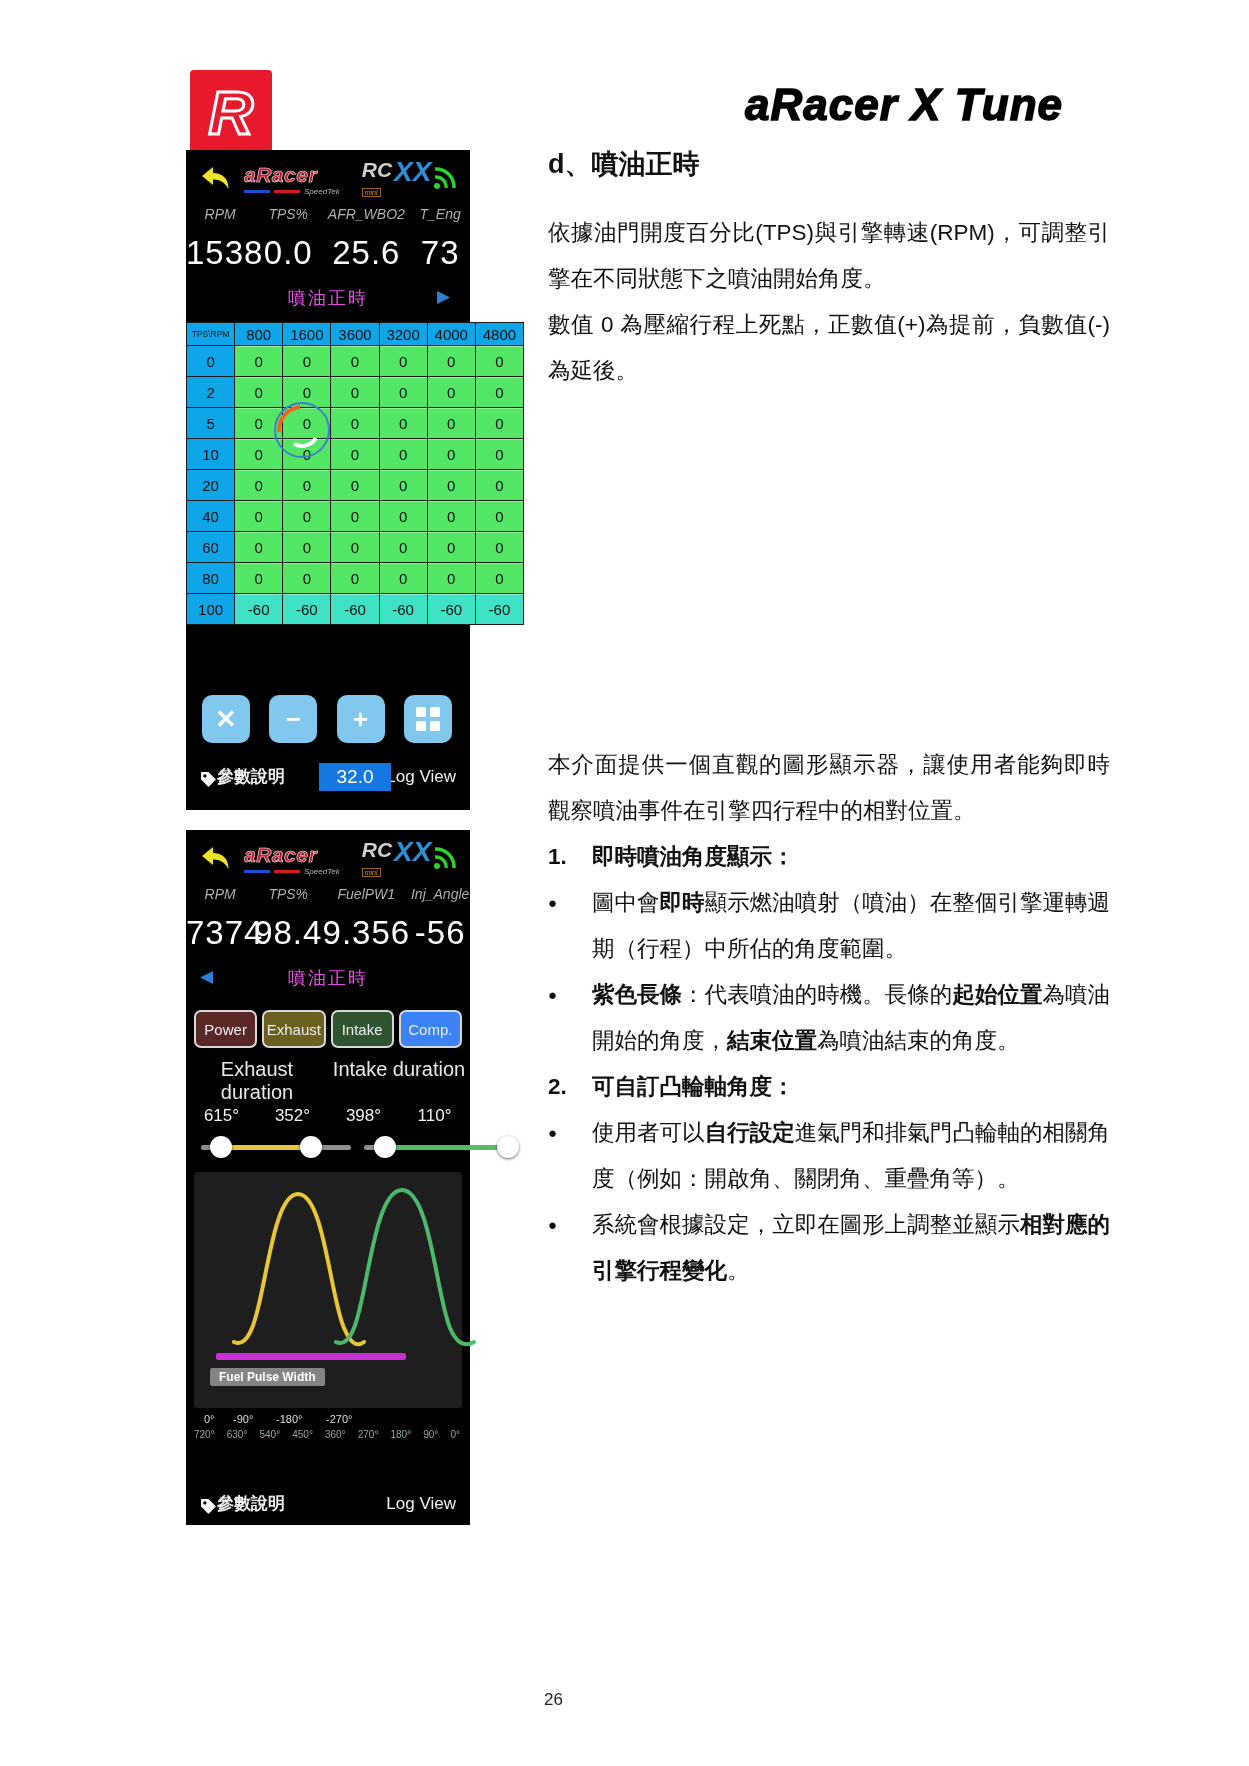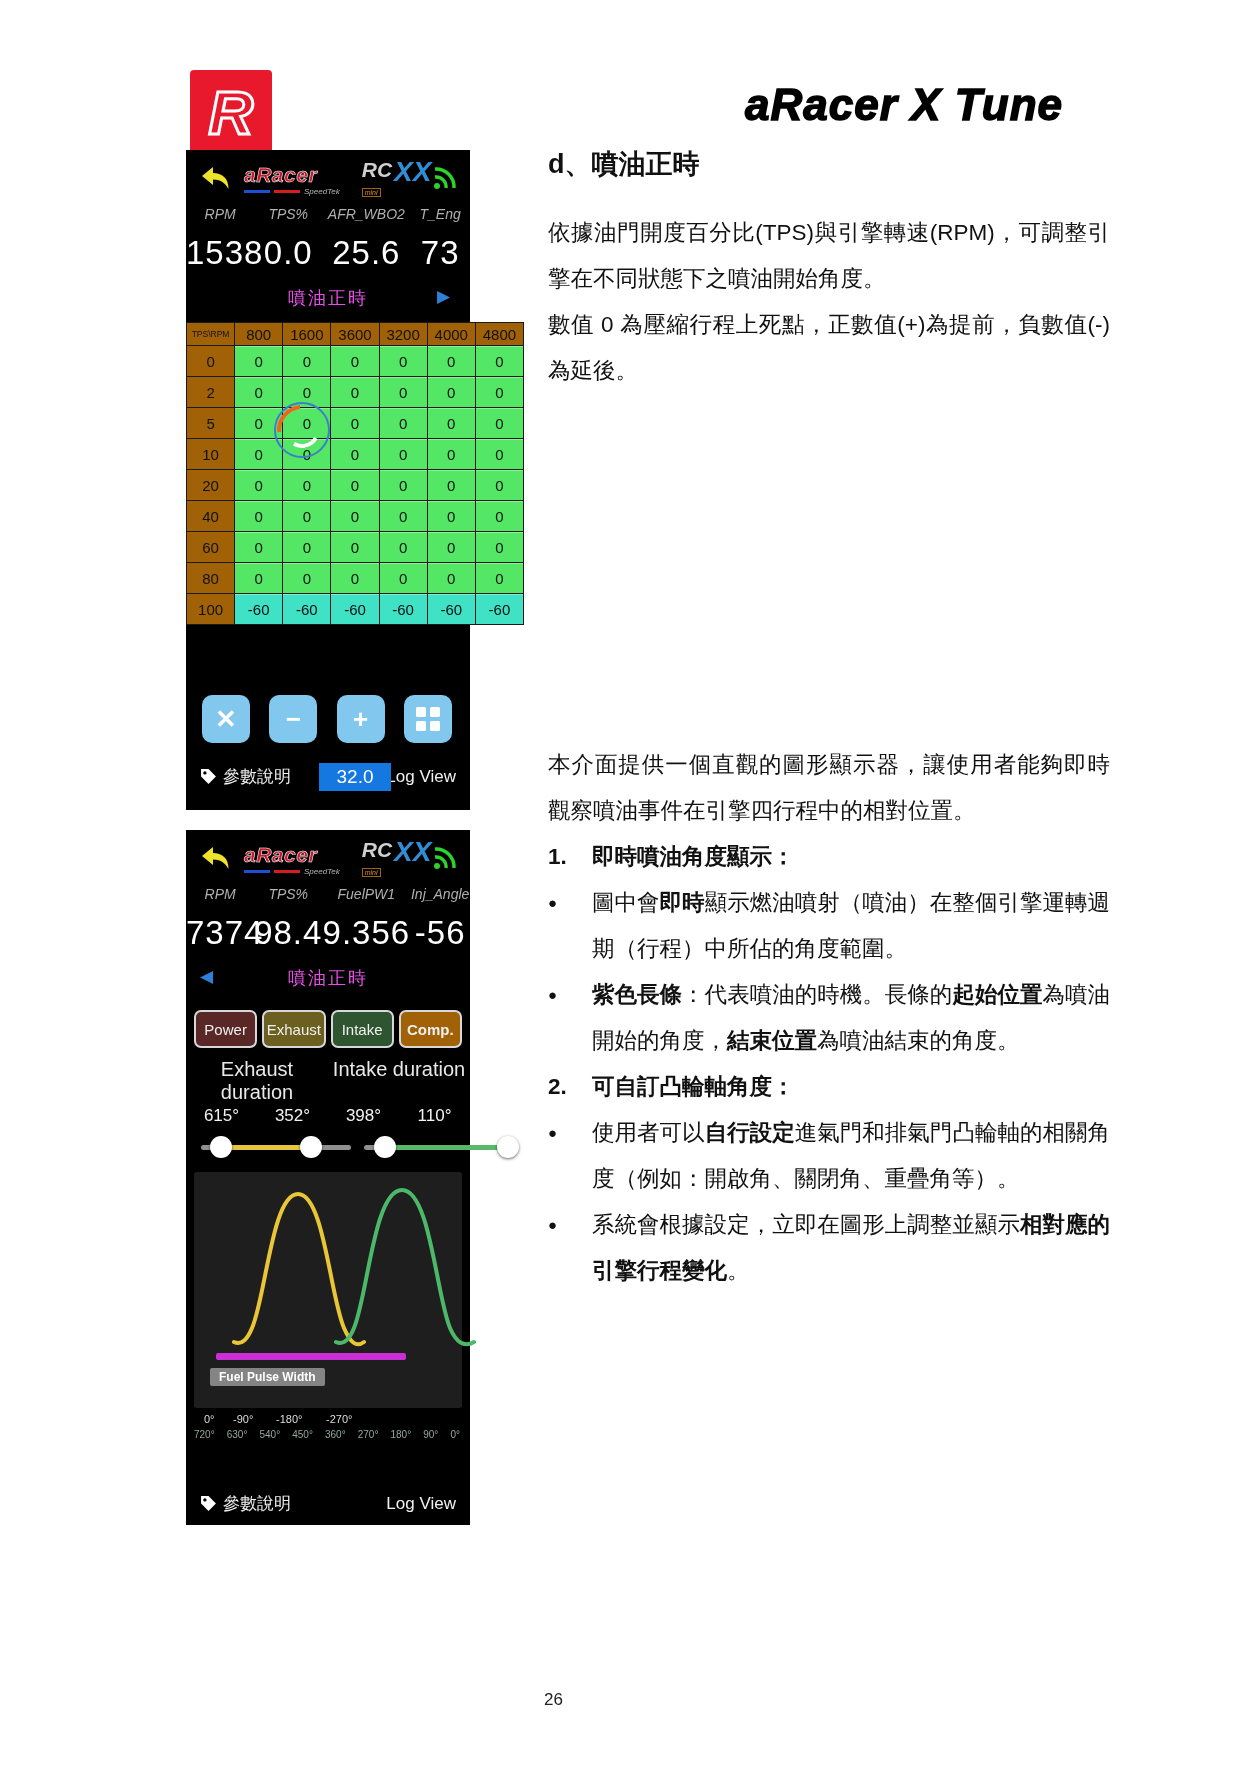--- a/index.html
+++ b/index.html
@@ -44,50 +44,50 @@
   .app-title { color:#e54fe5; font-size:18px; text-align:center; letter-spacing:2px; }
   .tri { position:absolute; top:0; color:#2f7fd6; font-size:17px; }
   .tri.right { right:20px; } .tri.left { left:14px; }
 
   
   table.tps { width:338px; border-collapse:collapse; table-layout:fixed; margin-top:8px;
     font-size:15px; color:#111; }
   table.tps th, table.tps td { border:1px solid #1a1a1a; text-align:center; padding:0; }
   table.tps tr { height:31px; }
   table.tps tr.hdr { height:23px; }
-  table.tps th { background:#a16207; font-weight:normal; font-size:15px; }
+  table.tps th { background:#0ea5e9; font-weight:normal; font-size:15px; }
   table.tps th.corner { font-size:8.5px; }
   table.tps td { background:#53e765; box-shadow:inset 0 1px 0 rgba(255,255,255,0.35); }
   table.tps td.accent { background:#3fe2c5; }
 
   .spinner { position:absolute; left:88px; top:252px; width:56px; height:56px;
     border:2px solid #3f7ecb; border-radius:50%; }
   .spinner i { position:absolute; border-radius:50%; border:4px solid transparent; }
   .spinner i.o { inset:1px; border-left-color:#f2641e; transform:rotate(40deg); }
   .spinner i.w { inset:8px; border-bottom-color:#fff; transform:rotate(-15deg); }
 
   .btn-row { display:flex; justify-content:space-between; padding:0 18px 0 16px; margin-top:70px; }
   .sq-btn { width:48px; height:48px; background:#82c7ee; border-radius:10px; color:#fff;
     display:flex; align-items:center; justify-content:center; font-size:26px; font-weight:bold; }
   .grid-glyph { display:grid; grid-template-columns:10px 10px; grid-template-rows:10px 10px; gap:4px; }
   .grid-glyph i { background:#fff; border-radius:1.5px; }
 
   .app-footer { display:flex; align-items:center; justify-content:space-between;
     padding:0 14px; margin-top:22px; position:relative; }
-  .params { display:flex; align-items:center; gap:6px; color:#f0f0f0; font-size:17px; }
+  .params { display:flex; align-items:flex-end; color:#f0f0f0; font-size:17px;font-weight:bold; }
   .logview { color:#f0f0f0; font-size:17px; }
   .val-box { position:absolute; left:133px; width:72px; text-align:center; background:#1577e0;
     color:#fff; font-size:19px; padding:3px 0; }
 
   
   .tabs { display:flex; gap:5px; padding:0 8px; margin-top:16px; }
   .tab { flex:1; height:38px; border:2px solid #d8d8d8; border-radius:7px; color:#efefef;
     font-size:15px; display:flex; align-items:center; justify-content:center; }
   .tab.power { background:#5a2727; } .tab.exhaust { background:#6b601f; }
-  .tab.intake { background:#2e5530; } .tab.comp { background:#a16207;font-weight:bold; }
+  .tab.intake { background:#2e5530; } .tab.comp { background:#3b82f6; }
 
   .dur-labels { display:flex; margin-top:10px; }
   .dur-labels span { width:50%; text-align:center; color:#e8e8e8; font-size:20px; }
   .dur-values { display:flex; margin-top:2px; }
   .dur-values span { width:25%; text-align:center; color:#f2f2f2; font-size:17px; }
 
   .slider-row { position:relative; height:26px; margin-top:8px; }
   .track { position:absolute; top:11px; height:5px; background:#8f8f8f; border-radius:3px; }
   .t1 { left:15px; width:150px; } .t2 { left:178px; width:152px; }
   .seg { position:absolute; top:11px; height:5px; border-radius:3px; }

